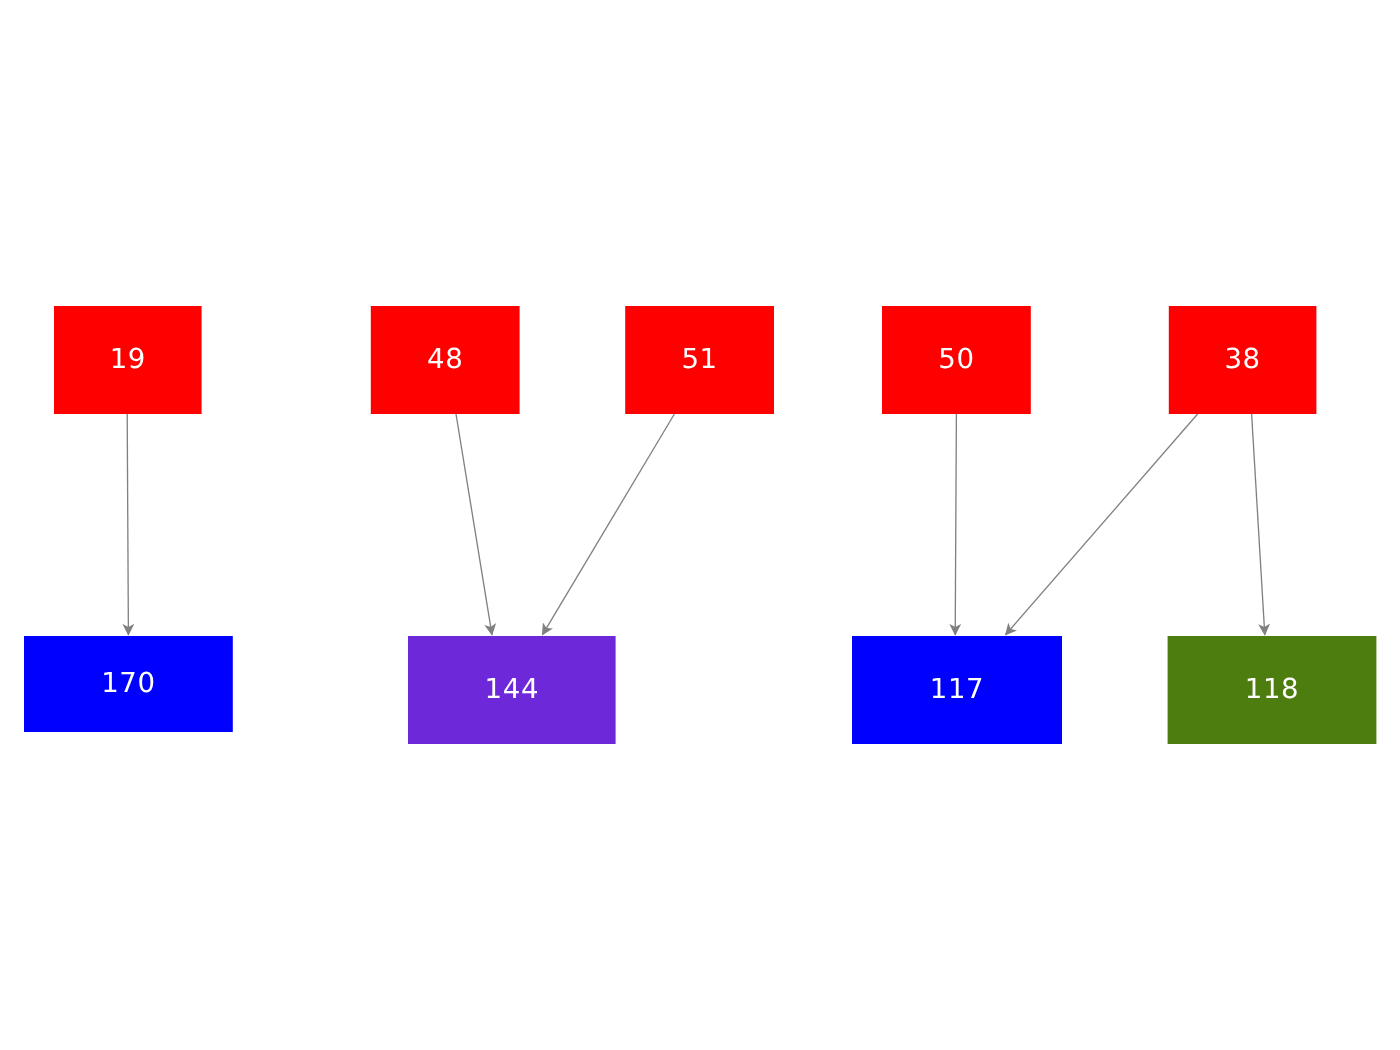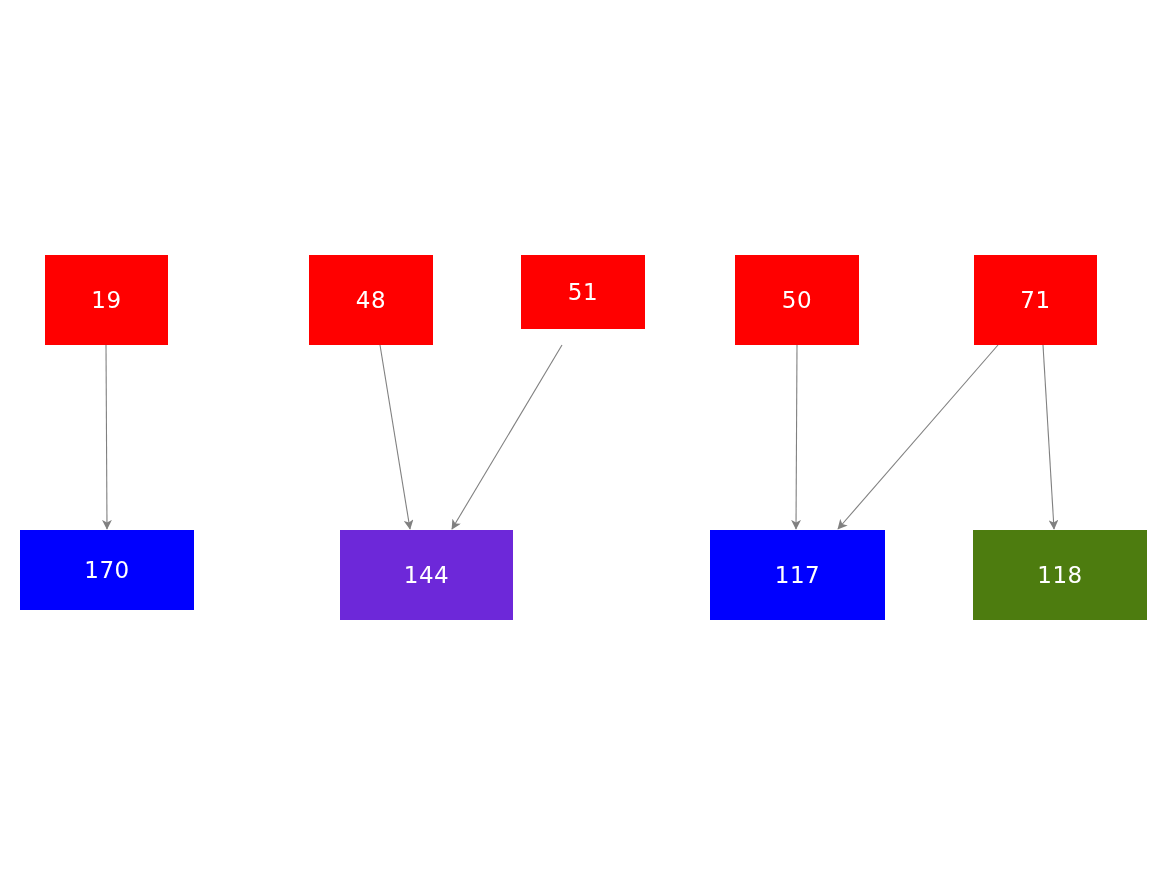--- a/index.html
+++ b/index.html
@@ -62,28 +62,28 @@
       </g>
   </svg>
 
   <div id="nodes-group">
       <div class="node red" style="left: 45px; top: 255px; width: 123px; height: 90px; background: rgb(255, 0, 0);">
         <span class="node-label">19</span>
       </div>
       <div class="node red" style="left: 309px; top: 255px; width: 124px; height: 90px; background: rgb(255, 0, 0);">
         <span class="node-label">48</span>
       </div>
-      <div class="node red" style="left: 521px; top: 255px; width: 124px; height: 74px; background: rgb(255, 0, 0);">
+      <div class="node red" style="left: 521px; top: 255px; width: 124px; height: 90px; background: rgb(255, 0, 0);">
         <span class="node-label">51</span>
       </div>
       <div class="node red" style="left: 735px; top: 255px; width: 124px; height: 90px; background: rgb(255, 0, 0);">
         <span class="node-label">50</span>
       </div>
       <div class="node red" style="left: 974px; top: 255px; width: 123px; height: 90px; background: rgb(255, 0, 0);">
-        <span class="node-label">71</span>
+        <span class="node-label">38</span>
       </div>
       <div class="node blue" style="left: 20px; top: 530px; width: 174px; height: 80px; background: rgb(0, 0, 255);">
         <span class="node-label">170</span>
       </div>
       <div class="node blue" style="left: 340px; top: 530px; width: 173px; height: 90px; background: #6d28d9;">
         <span class="node-label">144</span>
       </div>
       <div class="node blue" style="left: 710px; top: 530px; width: 175px; height: 90px; background: rgb(0, 0, 255);">
         <span class="node-label">117</span>
       </div>

